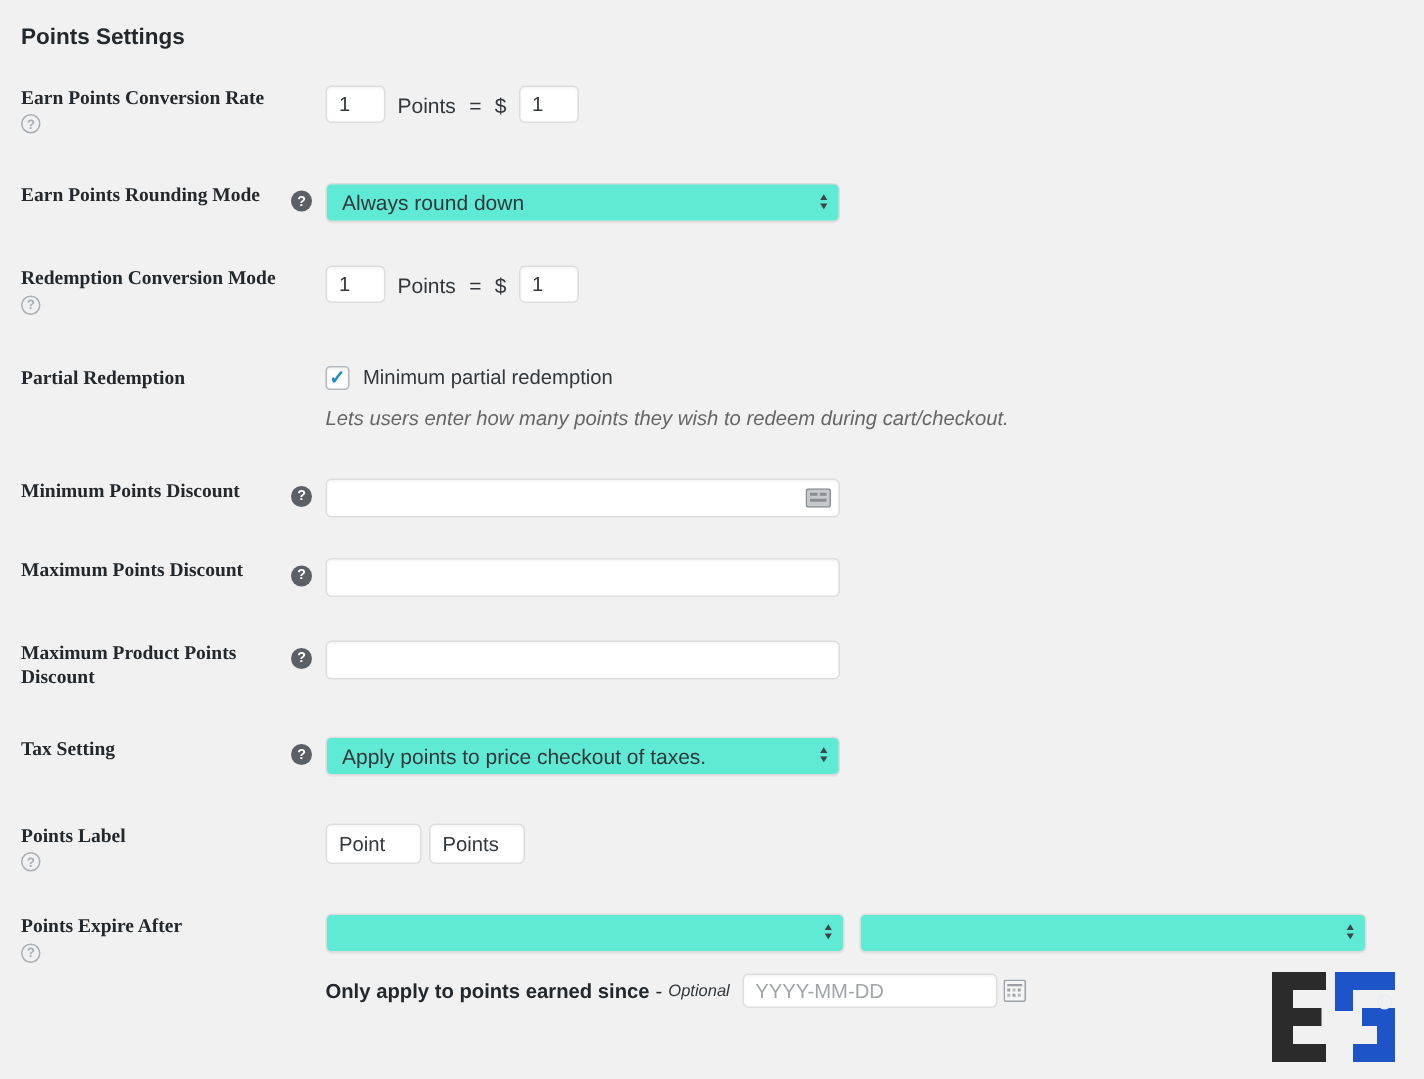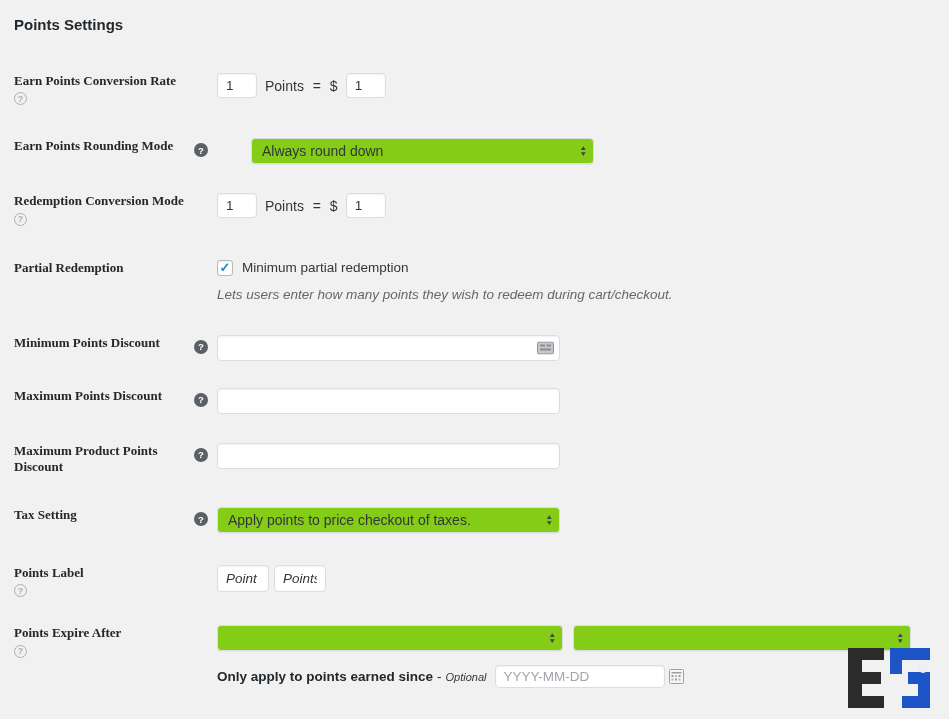--- a/index.html
+++ b/index.html
@@ -9,21 +9,21 @@
     font-family: "Liberation Sans", sans-serif;
     font-size: 13px;
     color: #23282d;
     position: relative;
   }
   .container { padding: 16px 20px 0 14px; }
   .page-title {
     font-size: 15px;
     font-weight: bold;
     color: #23282d;
-    margin-bottom: 40px;
+    margin-bottom: 24px;
   }
   .form-row { display: flex; align-items: flex-start; }
   .label-col {
     width: 203px;
     flex-shrink: 0;
     position: relative;
     padding-right: 26px;
   }
   .field-label {
     font-weight: bold;
@@ -67,33 +67,33 @@
     border-radius: 4px;
     box-shadow: inset 0 1px 2px rgba(0,0,0,0.05);
     font-family: "Liberation Sans", sans-serif;
     font-size: 13.5px;
     color: #32373c;
     padding: 0 8px;
     outline: none;
   }
   input.small { width: 40px; height: 25px; }
   input.wide { width: 343px; height: 26px; }
-  input.label-size { width: 52px; height: 27px; font-style: italic; }
+  input.label-size { width: 64px; height: 27px; }
   input.date { width: 170px; height: 23px; color: #32373c; }
   input::placeholder { color: #a0a5aa; opacity: 1; }
   .equation {
     font-size: 14px;
     color: #32373c;
     margin: 0 8px;
     word-spacing: 5px;
   }
   .select-box {
     width: 343px;
     height: 26px;
-    background: #84cc16;
+    background: #5eead4;
     border: 1px solid #ddd;
     border-radius: 4px;
     box-shadow: 0 1px 0 rgba(0,0,0,0.04);
     display: flex;
     align-items: center;
     justify-content: space-between;
     padding: 0 7px 0 10px;
     cursor: pointer;
   }
   .select-box .select-value { font-size: 14px; color: #32373c; white-space: nowrap; overflow: hidden; }
@@ -134,21 +134,21 @@
   .expire-selects .select-box:last-child { width: 338px; }
   .logo {
     position: absolute;
     right: 19px;
     bottom: 11px;
     width: 82px;
     height: 60px;
   }
   
   .mb-r1 { margin-bottom: 33px; }
-  .mb-r2 { margin-bottom: 29px; gap: 34px; }
+  .mb-r2 { margin-bottom: 29px; }
   .mb-r3 { margin-bottom: 34px; }
   .mb-r4 { margin-bottom: 33px; }
   .mb-r5 { margin-bottom: 27px; }
   .mb-r6 { margin-bottom: 29px; }
   .mb-r7 { margin-bottom: 32px; }
   .mb-r8 { margin-bottom: 32px; }
   .mb-r9 { margin-bottom: 28px; }
 </style>
 </head>
 <body>

